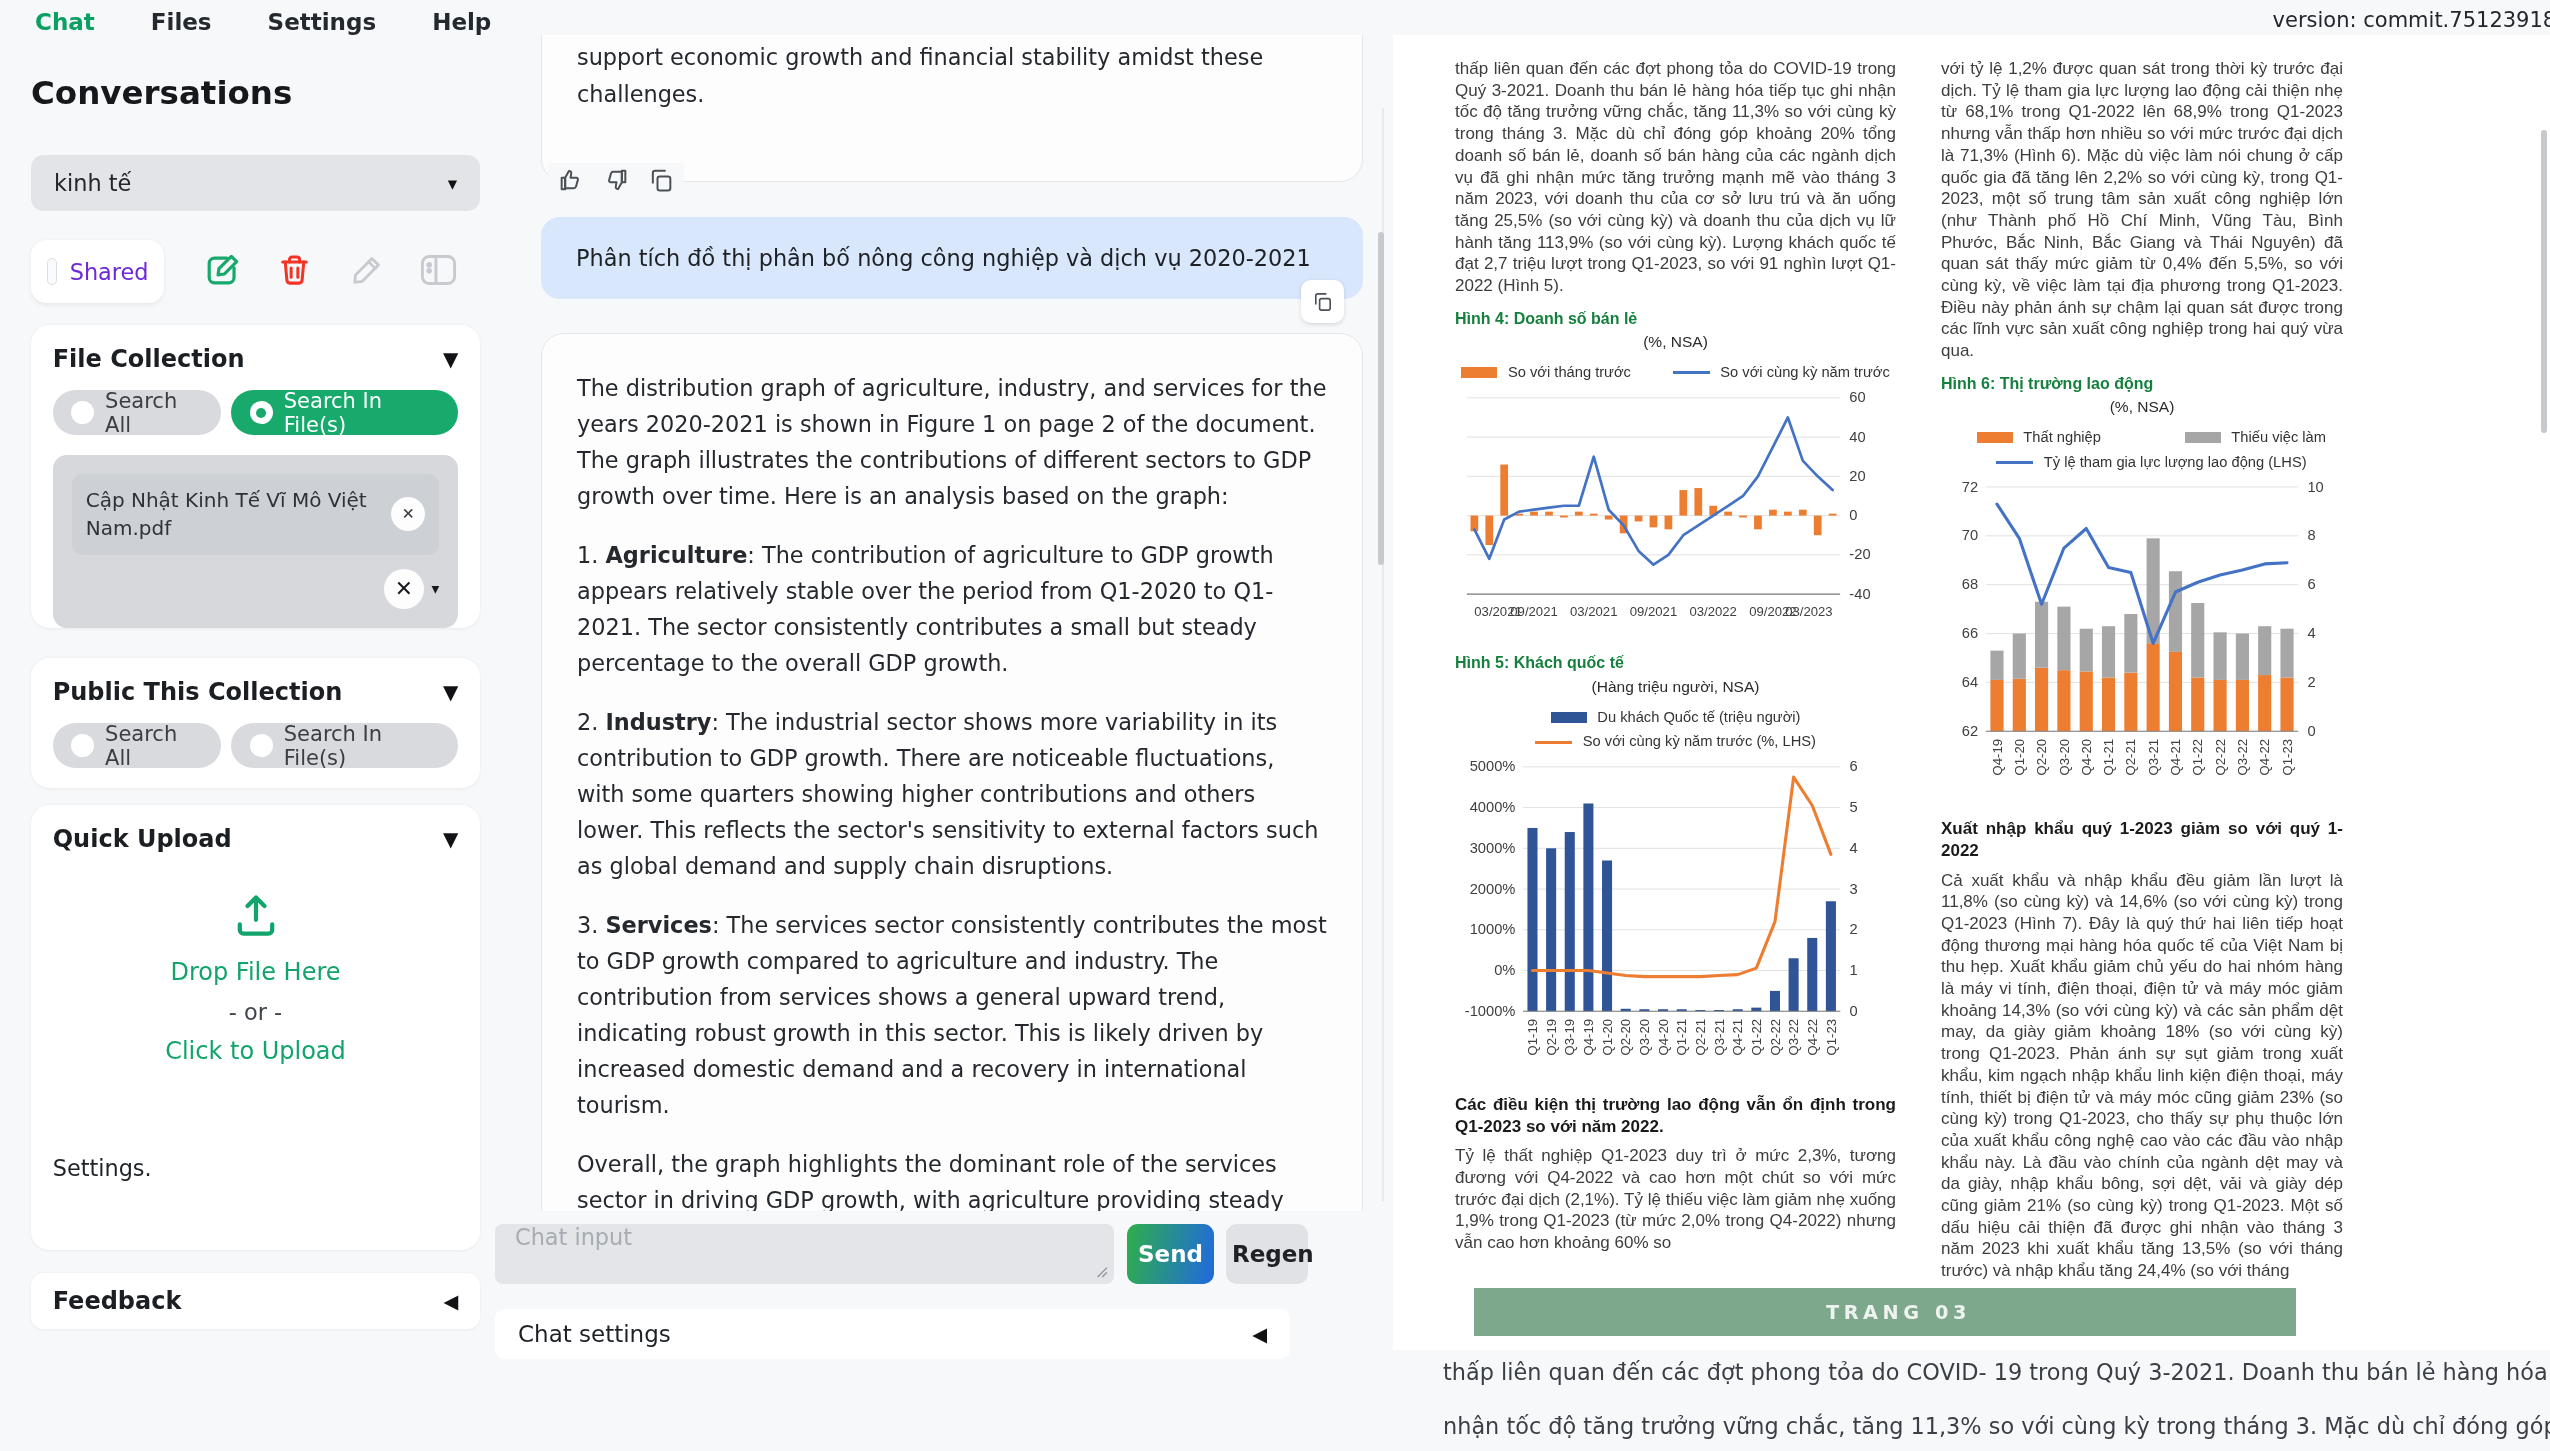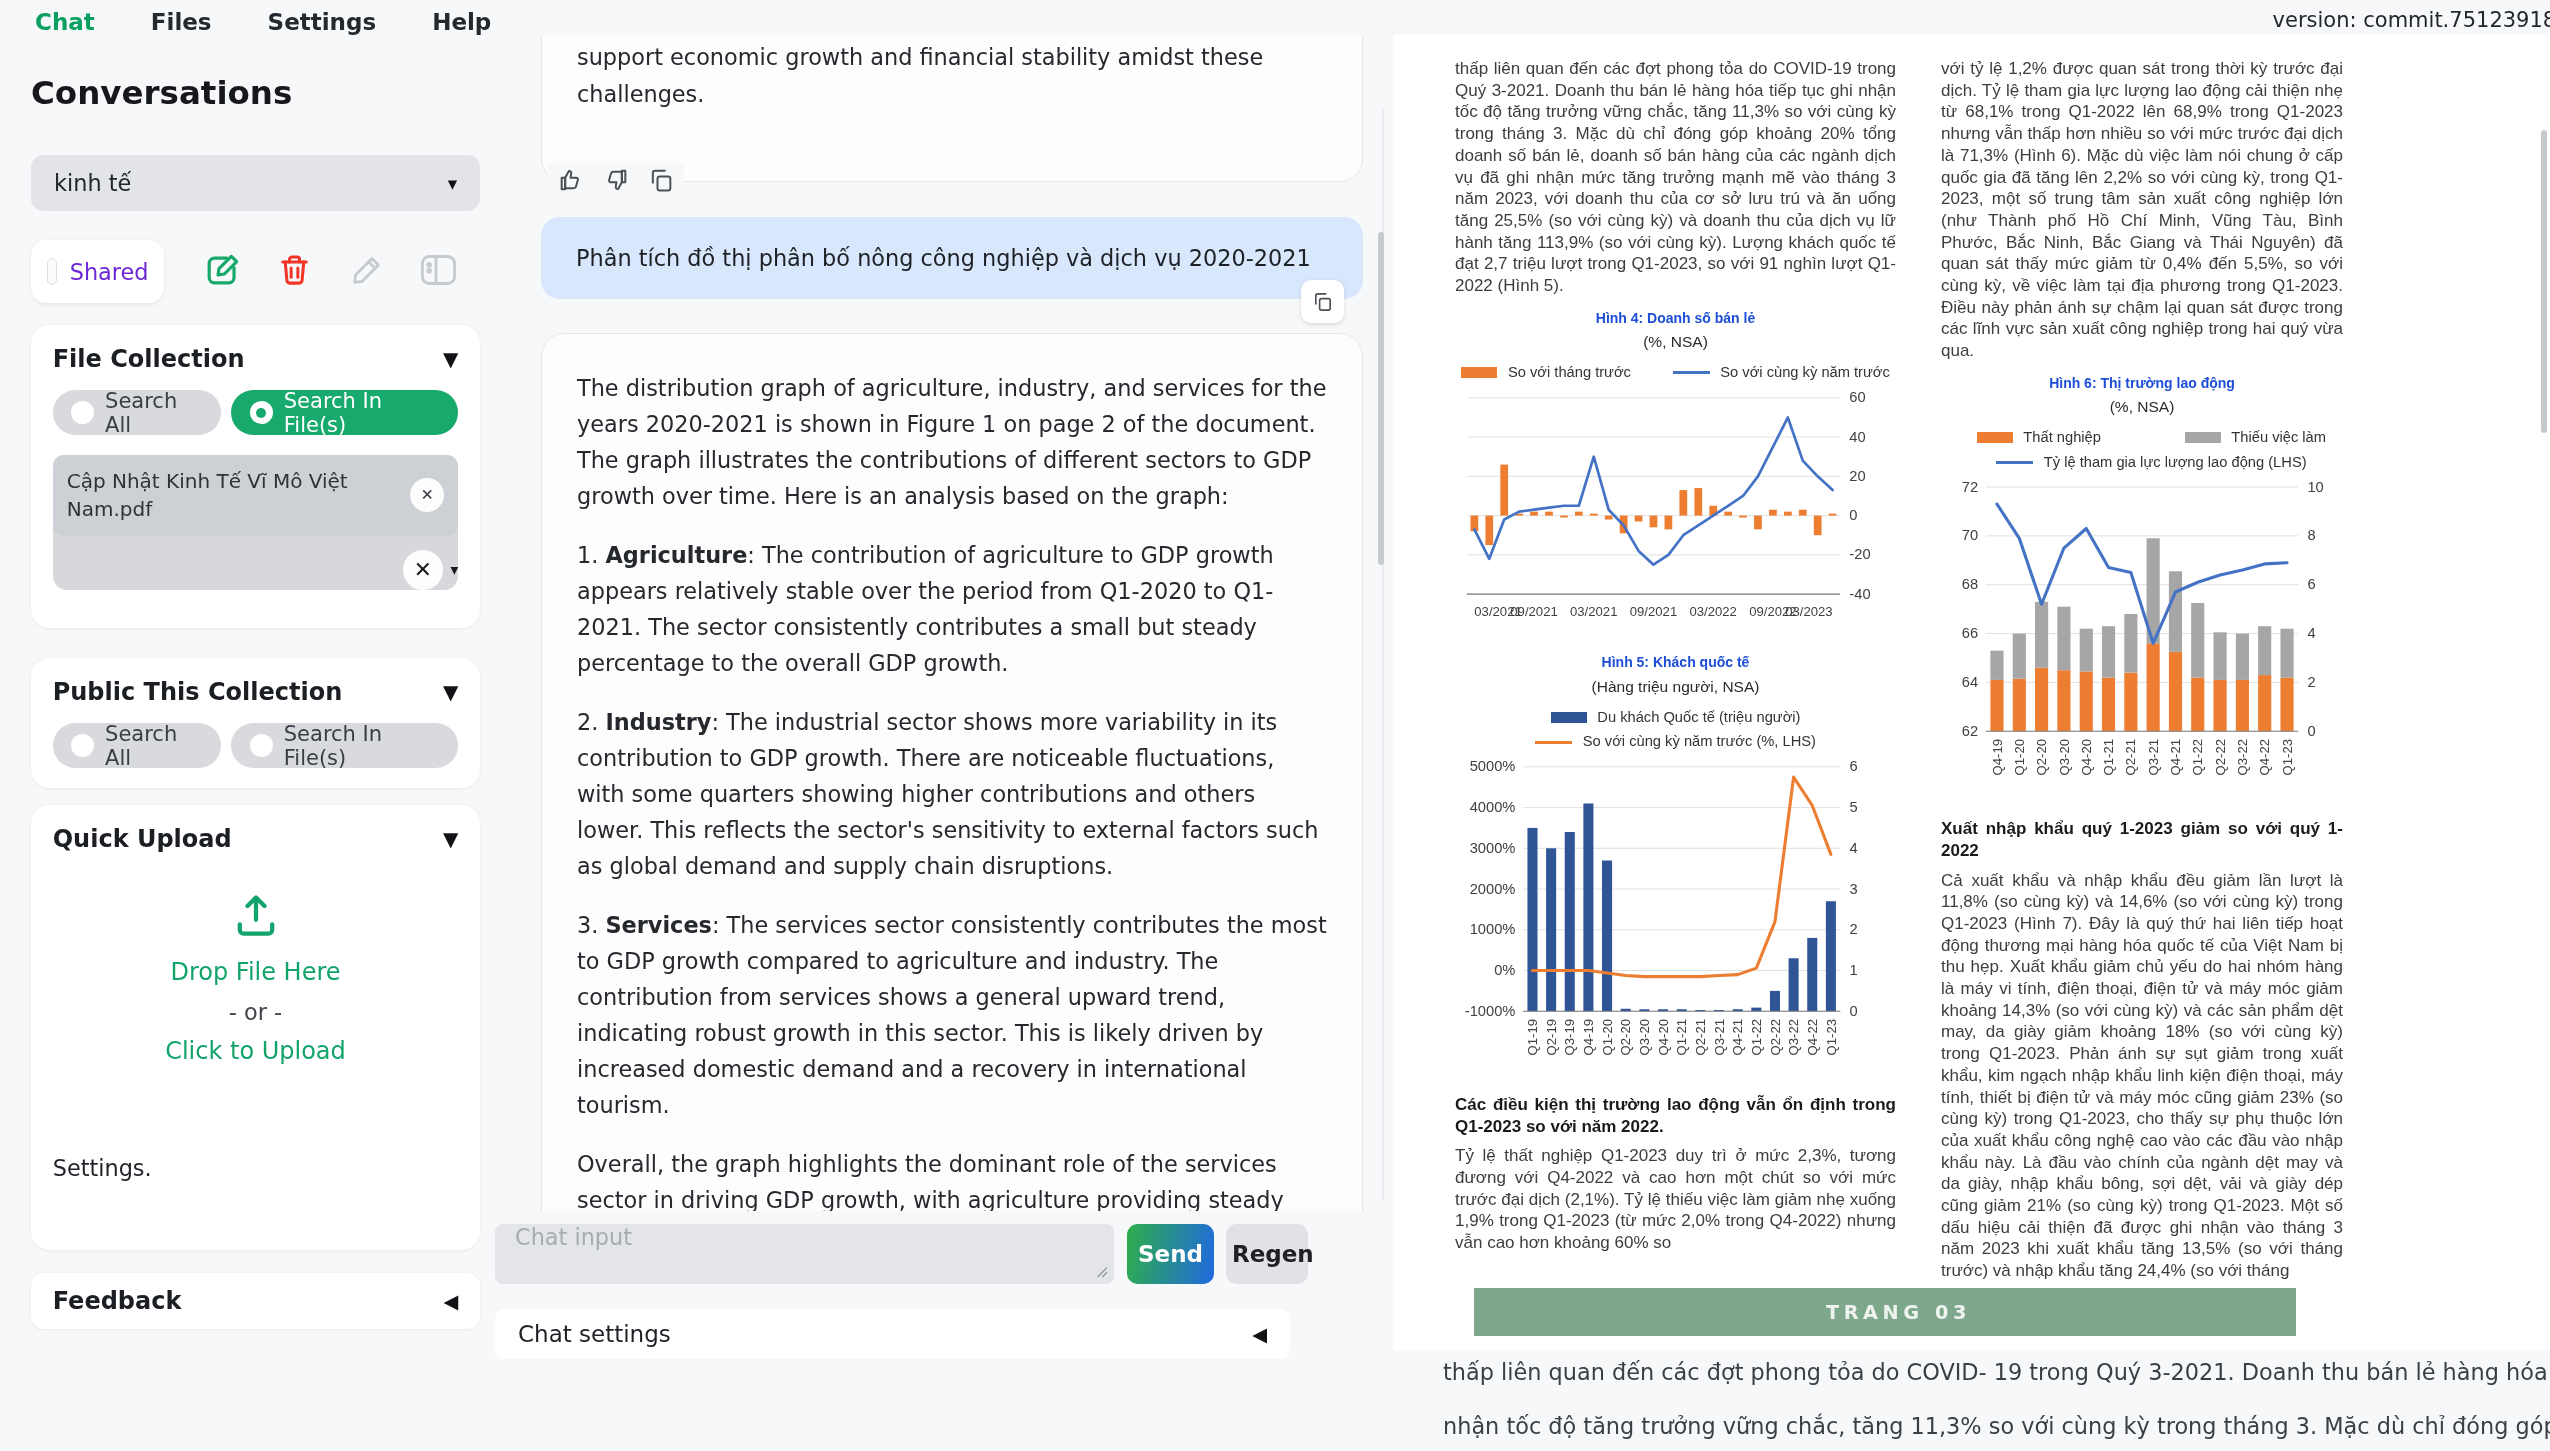--- a/index.html
+++ b/index.html
@@ -28,21 +28,21 @@
   .card{position:absolute;left:0;background:#fff;border-radius:18.6px;box-shadow:0 0.8px 3.1px rgba(0,0,0,.06);
       width:449px;box-sizing:border-box;padding:20px 21.7px;}
   .card-title-row{display:flex;justify-content:space-between;align-items:center;}
   .card-title{font-size:24px;font-weight:600;color:#1b1e23;}
   .tri{font-size:20px;color:#101215;}
   .pill-row{display:flex;gap:10.8px;margin-top:17px;}
   .pill{height:45px;border-radius:22.4px;display:flex;align-items:center;gap:10.8px;padding:0 18.6px;font-size:21px;color:#3a3e44;background:#d8dade;}
   .pill .radio{width:23px;height:23px;border-radius:50%;background:#fff;flex:0 0 auto;display:flex;align-items:center;justify-content:center;}
   .pill.green{background:#18aa6d;color:#fff;}
   .pill.green .radio::after{content:"";width:10px;height:10px;border-radius:50%;background:#18aa6d;}
-  .file-box{margin-top:20px;background:#d6d8dc;border-radius:14px;padding:0;}
+  .file-box{margin-top:20px;background:#d6d8dc;border-radius:14px;padding:19px;}
   .file-chip{background:#cdd0d5;border-radius:10.8px;padding:12.4px 14px;display:flex;align-items:center;gap:9.3px;}
   .file-name{font-size:20px;color:#2f3338;line-height:28px;flex:1;}
   .chip-x{width:34px;height:34px;border-radius:50%;background:#fdfdfd;display:flex;align-items:center;justify-content:center;font-size:15.5px;color:#3e4248;flex:0 0 auto;cursor:pointer;}
   .file-actions{display:flex;justify-content:flex-end;align-items:center;gap:7.7px;margin-top:14px;}
   .big-x{width:40px;height:40px;border-radius:50%;background:#fdfdfd;display:flex;align-items:center;justify-content:center;font-size:21.7px;color:#17191d;cursor:pointer;}
   .mini-caret{font-size:15.5px;color:#17191d;}
   .dropzone{margin-top:36px;display:flex;flex-direction:column;align-items:center;gap:12.4px;cursor:pointer;}
   .drop-green{font-size:24px;color:#12a46a;}
   .drop-or{font-size:22.4px;color:#3f444a;}
   .upload-status{font-size:22.4px;color:#1f2328;margin-top:90px;}
@@ -80,21 +80,21 @@
       display:flex;align-items:center;justify-content:space-between;padding:0 23px;box-sizing:border-box;font-size:23px;color:#1d2126;cursor:pointer;}
 
   
   .doc-panel{position:absolute;left:1393px;top:35px;width:1158px;height:1315px;background:#ffffff;overflow:hidden;}
   .doc-col{position:absolute;top:23px;font-family:"Liberation Sans",sans-serif;font-size:17px;line-height:21.7px;color:#3d3d3d;text-align:justify;}
   .doc-col1{left:62px;width:441px;}
   .doc-col2{left:518px;width:402px;margin-left:30px;}
   .doc-p{margin:0 0 4.6px 0;}
   .doc-h{margin:17px 0 7.7px 0;font-weight:700;color:#1a1a1a;}
   .fig{margin-top:10.8px;}
-  .fig-title{text-align:center;font-size:14px;font-weight:700;color:#1d4ed8;margin-top:7.7px;}
+  .fig-title{text-align:left;font-size:16px;font-weight:700;color:#15803d;margin-top:7.7px;}
   .fig-sub{text-align:center;font-size:15.5px;color:#2a2a2a;margin:1.5px 0 9.3px 0;}
   .legend-row{display:flex;align-items:center;justify-content:center;gap:10.8px;font-size:14.7px;color:#333;margin:3.1px 0;text-align:left;}
   .legend-row.left{justify-content:center;padding-left:18.6px;}
   .sw{display:inline-block;flex:0 0 auto;}
   .sw-bar{width:36px;height:10.8px;}
   .sw-line{width:37px;height:3.1px;}
   .lg{white-space:nowrap;}
   .gap{width:20px;}
   .fig svg{display:block;}
   .doc-footer{position:absolute;left:81px;top:1253px;width:795px;height:48px;background:#7ea88c;

